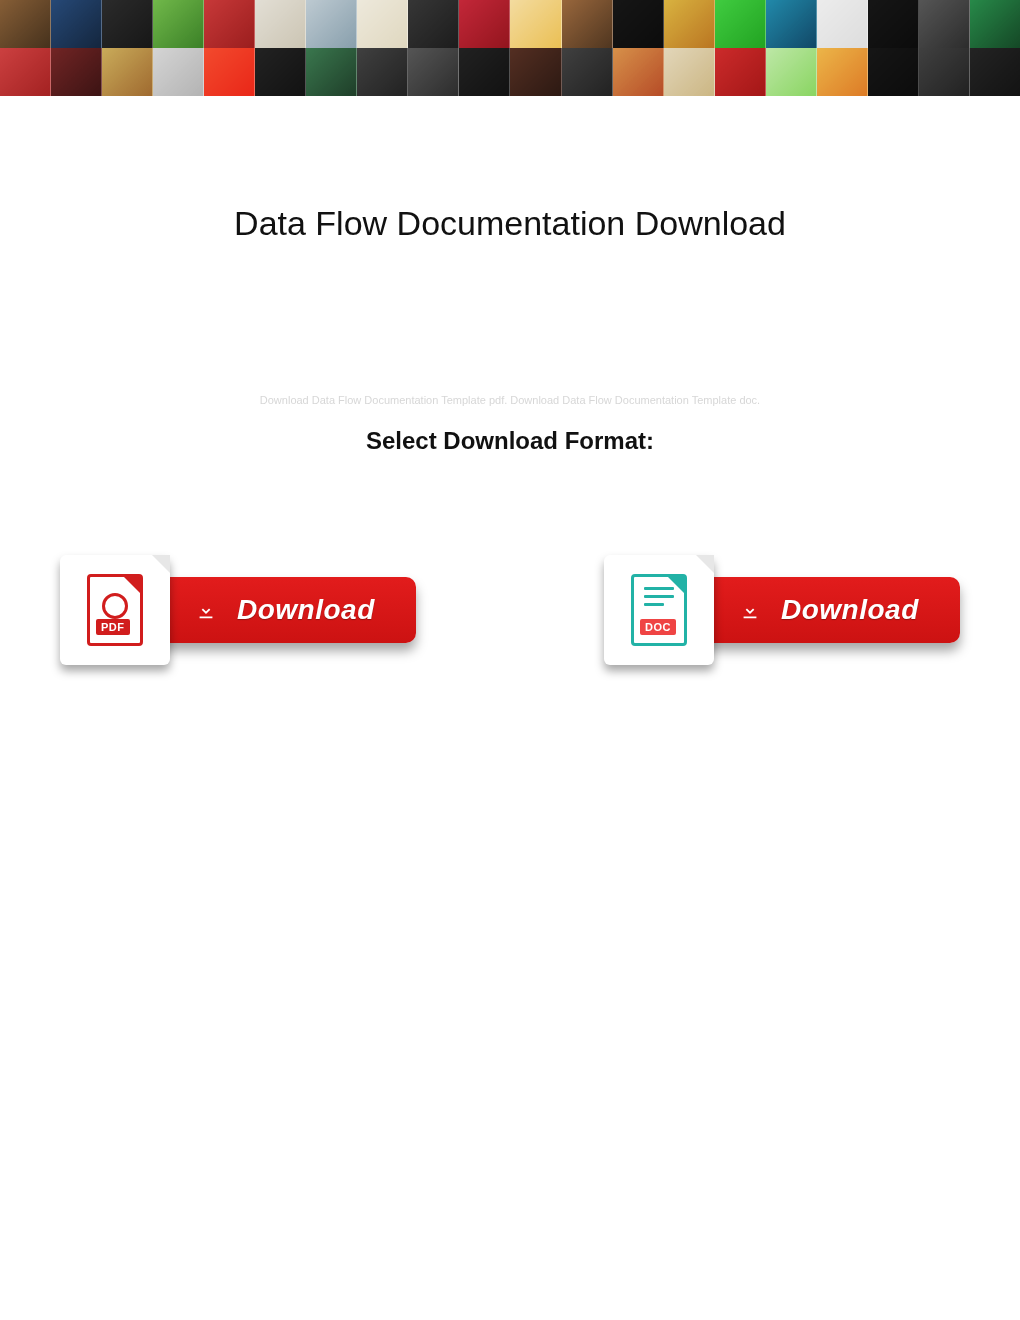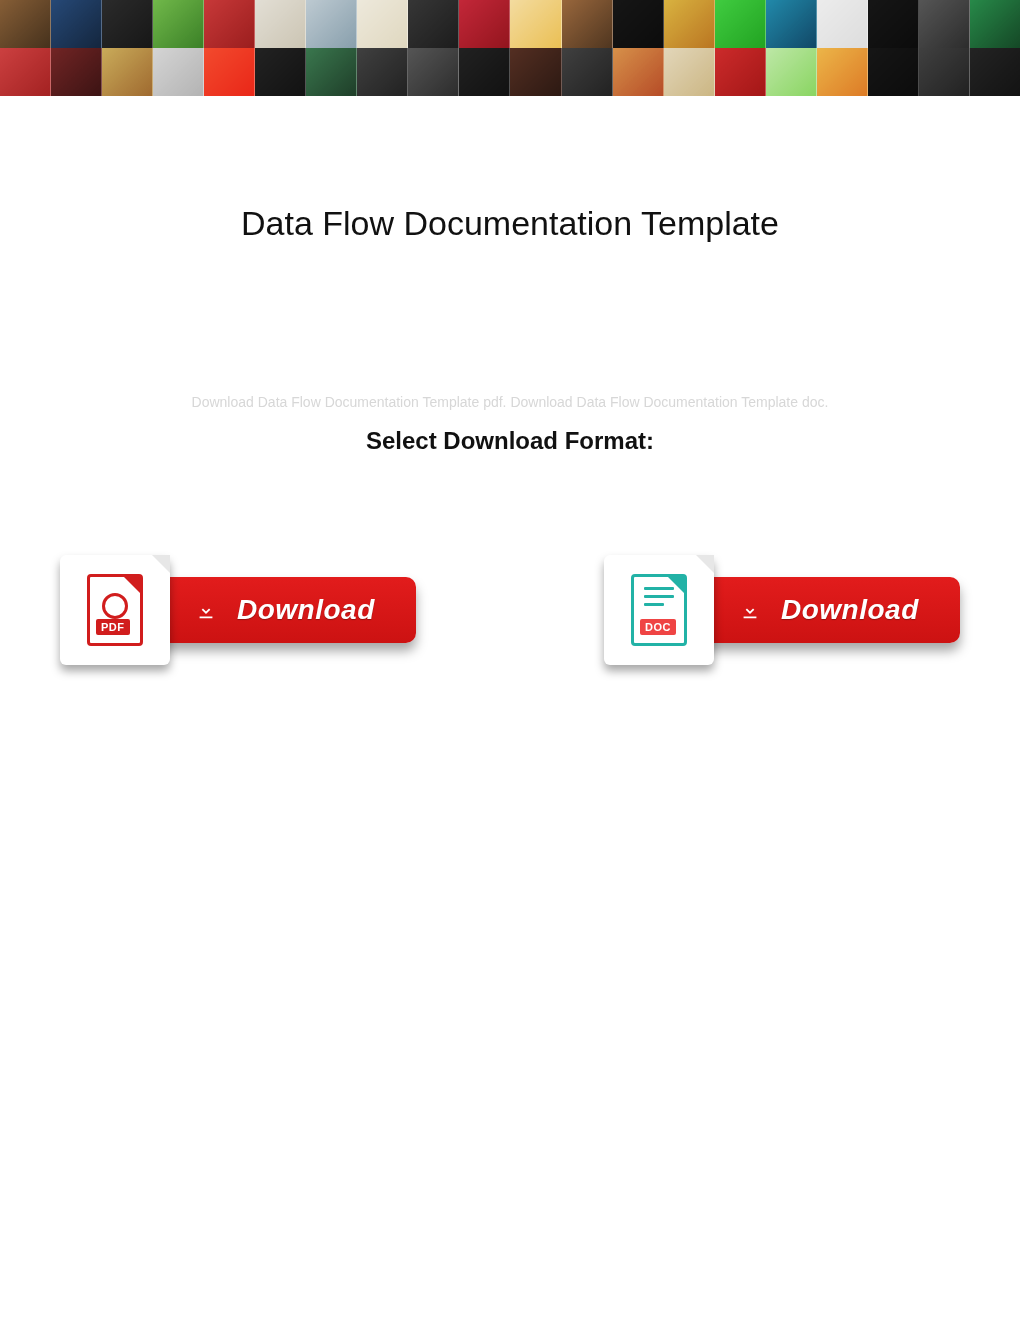--- a/index.html
+++ b/index.html
@@ -95,21 +95,21 @@
     color: #111;
     margin-top: 184px;
   }
 
   
   .watermark {
     position: absolute;
     left: 0; right: 0;
     top: 392px;
     text-align: center;
-    font-size: 14px;
+    font-size: 11px;
     line-height: 1.5;
     color: #d7d7d7;
     padding: 0 160px;
     user-select: none;
     pointer-events: none;
   }
 
   
   .dl-row {
     display: flex;
@@ -289,21 +289,21 @@
     <div class="tile"></div>
     <div class="tile"></div>
     <div class="tile"></div>
     <div class="tile"></div>
     <div class="tile"></div>
     <div class="tile"></div>
     <div class="tile"></div>
   </div>
 </div>
 
-<h1 class="page-title">Data Flow Documentation Template</h1>
+<h1 class="page-title">Data Flow Documentation Download</h1>
 
 <div class="watermark">Download Data Flow Documentation Template pdf. Download Data Flow Documentation Template doc.</div>
 
 <h2 class="select-format">Select Download Format:</h2>
 
 <div class="dl-row">
 
   <div class="dl-unit">
     <div class="file-card">
       <div class="doc pdf">

